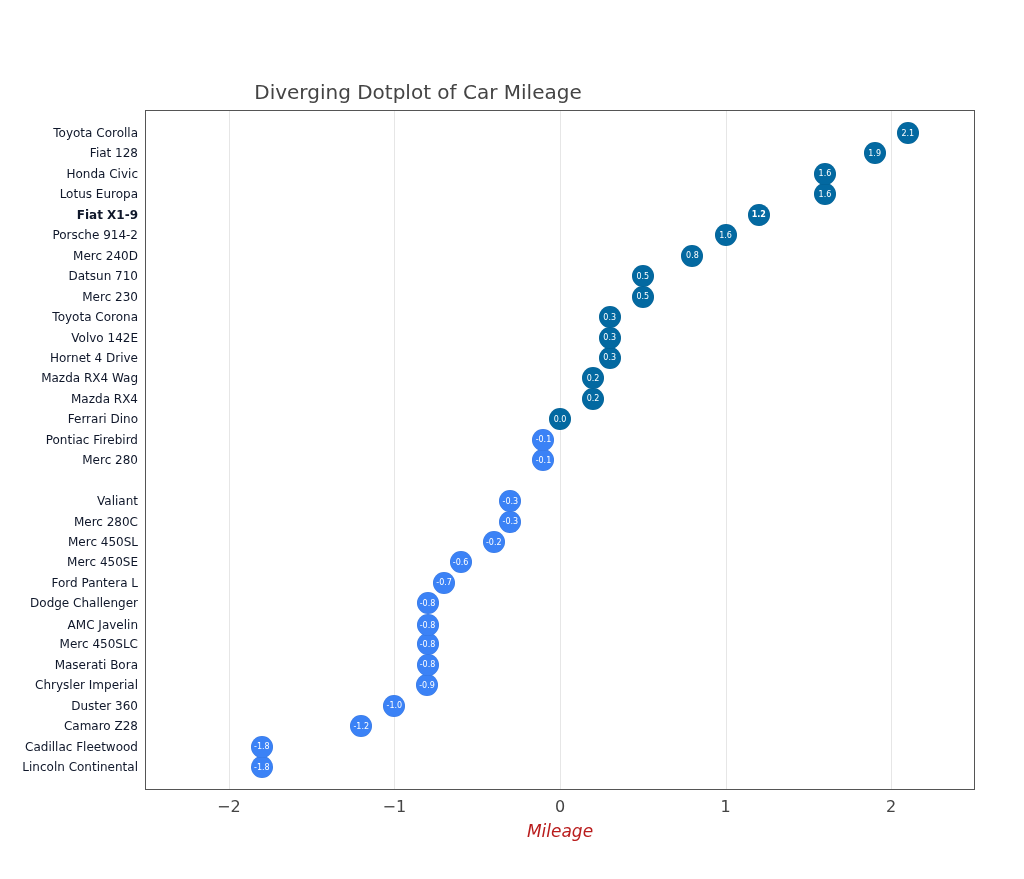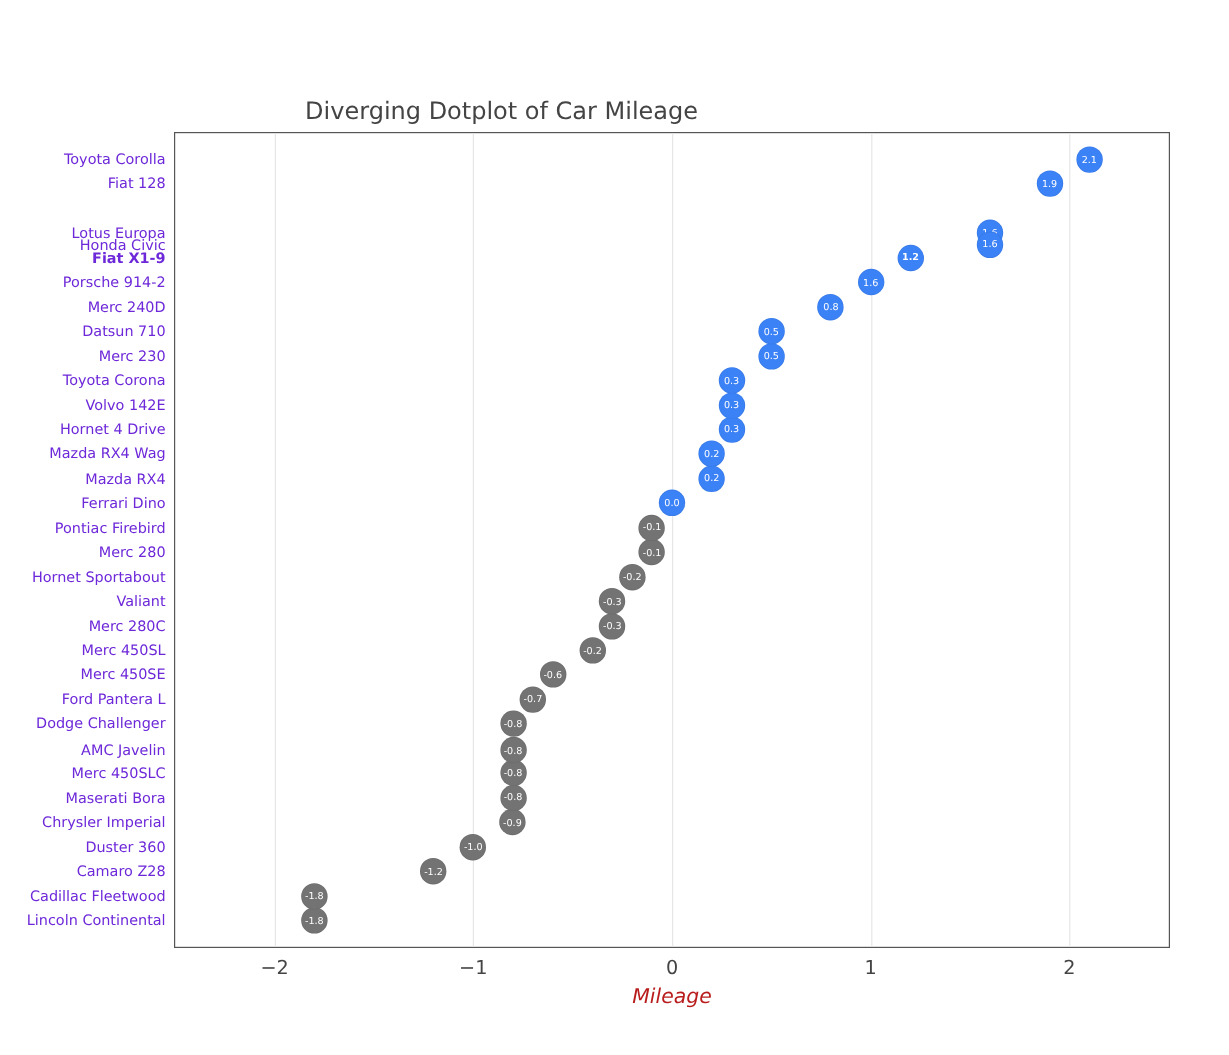--- a/index.html
+++ b/index.html
@@ -70,39 +70,39 @@
     height: 20px;
     transform: translateY(-50%);
   }
   .ytick-label {
     position: absolute;
     right: 100%;
     top: 50%;
     transform: translateY(-50%);
     padding-right: 8px;
     font-size: 12px;
-    color: #6d28d9;
+    color: #0f172a;
     white-space: nowrap;
   }
   .dot {
     position: absolute;
     top: 50%;
     width: 22px;
     height: 22px;
     border-radius: 50%;
     transform: translate(-50%, -50%);
     display: flex;
     align-items: center;
     justify-content: center;
     font-size: 8px;
     color: #ffffff;
     box-shadow: 0 0 0 0.5px rgba(0,0,0,0.08) inset;
   }
-  .dot.neg { background: #737373; }
-  .dot.pos { background: #3b82f6; text-align: center; }
+  .dot.neg { background: #3b82f6; }
+  .dot.pos { background: #0369a1; text-align: center; }
 </style>
 </head>
 <body>
 
 <div class="chart-wrap">
   <div class="title">Diverging Dotplot of Car Mileage</div>
   <div class="plot" id="plot">
     <div class="xlabel">Mileage</div>
   <div class="grid-v" style="left: 82.8px;"></div>
       <div class="xtick-label" style="left: 82.8px;">−2</div>
@@ -163,24 +163,20 @@
         <div class="dot neg" style="left: 347.76px;">-0.2</div>
       </div>
       <div class="row" style="top: 410.581px;">
         <div class="ytick-label">Merc 280C</div>
         <div class="dot neg" style="left: 364.32px;">-0.3</div>
       </div>
       <div class="row" style="top: 390.129px;">
         <div class="ytick-label">Valiant</div>
         <div class="dot neg" style="left: 364.32px;">-0.3</div>
       </div>
-      <div class="row" style="top: 369.677px;">
-        <div class="ytick-label">Hornet Sportabout</div>
-        <div class="dot neg" style="left: 380.88px;">-0.2</div>
-      </div>
       <div class="row" style="top: 349.226px;">
         <div class="ytick-label">Merc 280</div>
         <div class="dot neg" style="left: 397.44px;">-0.1</div>
       </div>
       <div class="row" style="top: 328.774px;">
         <div class="ytick-label">Pontiac Firebird</div>
         <div class="dot neg" style="left: 397.44px;">-0.1</div>
       </div>
       <div class="row" style="top: 308.323px;">
         <div class="ytick-label">Ferrari Dino</div>
@@ -223,21 +219,21 @@
         <div class="dot pos" style="left: 579.6px;">1.6</div>
       </div>
       <div class="row" style="top: 103.806px; font-weight: bold;">
         <div class="ytick-label">Fiat X1-9</div>
         <div class="dot pos" style="left: 612.72px;">1.2</div>
       </div>
       <div class="row" style="top: 83.3548px;">
         <div class="ytick-label">Lotus Europa</div>
         <div class="dot pos" style="left: 678.96px;">1.6</div>
       </div>
-      <div class="row" style="top: 62.9032px; margin-top: 30px;">
+      <div class="row" style="top: 62.9032px;">
         <div class="ytick-label">Honda Civic</div>
         <div class="dot pos" style="left: 678.96px;">1.6</div>
       </div>
       <div class="row" style="top: 42.4516px;">
         <div class="ytick-label">Fiat 128</div>
         <div class="dot pos" style="left: 728.64px;">1.9</div>
       </div>
       <div class="row" style="top: 22px;">
         <div class="ytick-label">Toyota Corolla</div>
         <div class="dot pos" style="left: 761.76px;">2.1</div>

